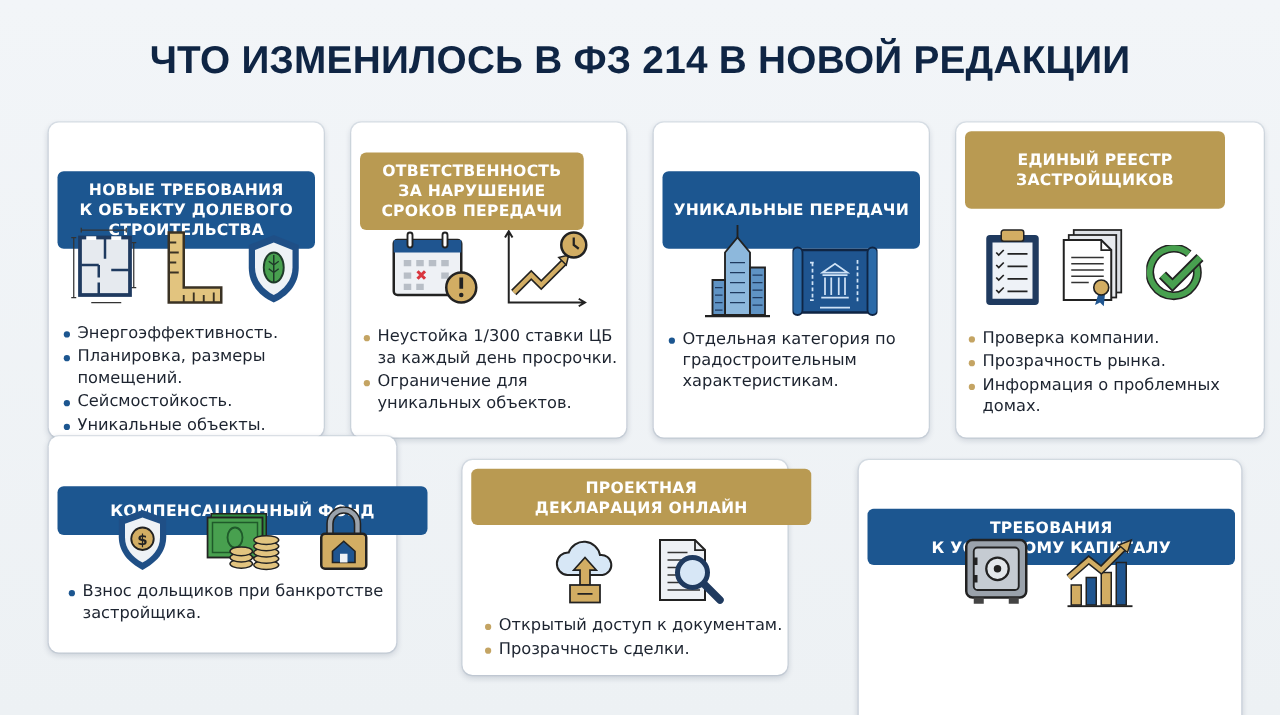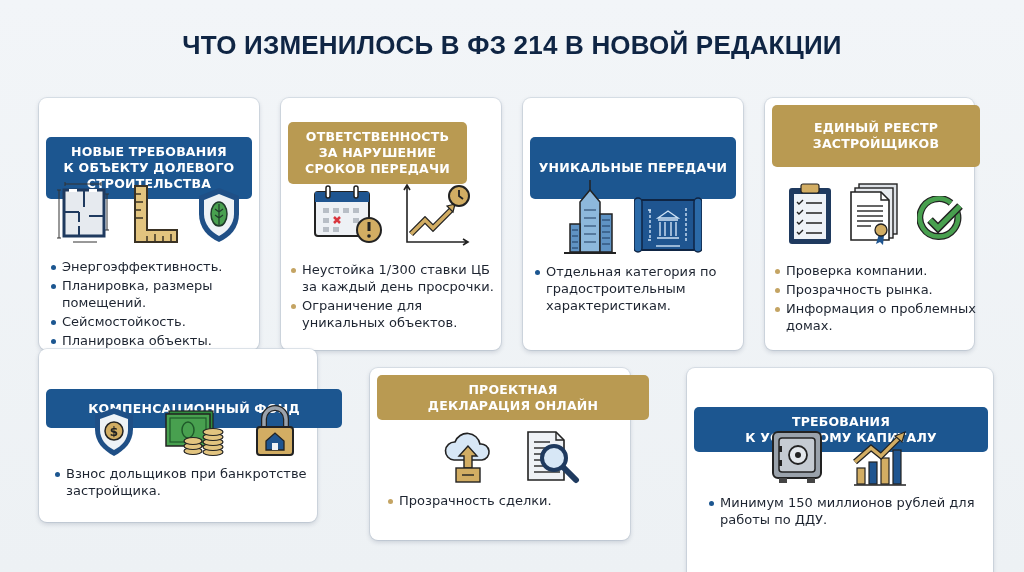--- a/index.html
+++ b/index.html
@@ -5,21 +5,21 @@
   * { box-sizing: border-box; margin: 0; padding: 0; }
   html, body { width: 1024px; height: 572px; overflow: hidden; }
   body {
     background: linear-gradient(180deg, #f2f5f8 0%, #edf1f4 100%);
     font-family: "DejaVu Sans", "Liberation Sans", sans-serif;
     color: #1d2430;
     position: relative;
   }
   .title {
     position: absolute; left: 0; top: 30px; width: 1024px;
-    text-align: center; font-weight: bold; font-size: 26px;
+    text-align: center; font-weight: bold; font-size: 31px;
     color: #0f2544; letter-spacing: 0.2px;
     font-family: "Liberation Sans", "DejaVu Sans", sans-serif;
   }
   .card {
     position: absolute; background: #fff; border-radius: 8px;
     box-shadow: 0 2px 5px rgba(20,40,70,0.18), 0 0 0 1px rgba(200,210,220,0.5);
   }
   .band {
     position: absolute; border-radius: 5px; color: #fff;
     font-weight: bold; text-align: center; display: flex;
@@ -64,21 +64,21 @@
       <path d="M24 2L44 10v18c0 14-9 23-20 28C13 51 4 42 4 28V10z" fill="#1f4f86"></path>
       <path d="M24 8L39 14v14c0 10-7 18-15 22C16 46 9 38 9 28V14z" fill="#eef2f6"></path>
       <ellipse cx="24" cy="28" rx="8" ry="12" fill="#48a04f" stroke="#1f3a2a" stroke-width="1.5"></ellipse>
       <path d="M24 18v22M24 26l-4-3M24 26l4-3M24 32l-4-3M24 32l4-3" stroke="#1f3a2a" stroke-width="1.2"></path>
     </svg>
   </div>
   <ul class="bul b-blue" style="left:10px;top:160px;width:205px;">
     <li>Энергоэффективность.</li>
     <li>Планировка, размеры помещений.</li>
     <li>Сейсмостойкость.</li>
-    <li>Планировка объекты.</li>
+    <li>Уникальные объекты.</li>
   </ul>
 </div>
 
 <div class="card" style="left:281px;top:98px;width:220px;height:252px;">
   <div class="band gold" style="left:7px;top:24px;width:179px;height:62px;">ОТВЕТСТВЕННОСТЬ
 ЗА НАРУШЕНИЕ
 СРОКОВ ПЕРЕДАЧИ</div>
   <div class="icons" style="left:0;top:86px;width:220px;height:62px;gap:20px;">
     <svg class="icon" width="72" height="62" viewBox="0 0 72 62">
       <rect x="4" y="8" width="54" height="44" rx="3" fill="#eef1f5" stroke="#222" stroke-width="2"></rect>
@@ -137,21 +137,21 @@
         <path d="M16 14v30M14 14h4M14 44h4M52 12v34" stroke-dasharray="3 2"></path>
         <path d="M22 50h24"></path>
       </g>
     </svg>
   </div>
   <ul class="bul b-blue" style="left:10px;top:165px;width:205px;">
     <li>Отдельная категория по градостроительным характеристикам.</li>
   </ul>
 </div>
 
-<div class="card" style="left:765px;top:98px;width:209px;height:252px;">
+<div class="card" style="left:765px;top:98px;width:246px;height:252px;">
   <div class="band gold" style="left:7px;top:7px;width:208px;height:62px;">ЕДИНЫЙ РЕЕСТР
 ЗАСТРОЙЩИКОВ</div>
   <div class="icons" style="left:0;top:84px;width:222px;height:64px;gap:16px;">
     <svg class="icon" width="46" height="64" viewBox="0 0 46 64">
       <rect x="2" y="6" width="42" height="56" rx="3" fill="#1f3a5f"></rect>
       <rect x="7" y="12" width="32" height="45" fill="#eef2f7"></rect>
       <rect x="14" y="2" width="18" height="9" rx="2" fill="#d2ad63" stroke="#222" stroke-width="1.2"></rect>
       <g stroke="#222" stroke-width="1.4" fill="none">
           <path d="M10 20l2 2 4-4M19 21h16M10 30l2 2 4-4M19 31h16M10 40l2 2 4-4M19 41h16M10 50l2 2 4-4M19 51h16"></path>
         </g>
@@ -233,20 +233,21 @@
       <path d="M2 2h28l8 8v40H2z" fill="#eef1f5" stroke="#222" stroke-width="1.6"></path>
       <path d="M30 2v8h8" fill="none" stroke="#222" stroke-width="1.4"></path>
       <g stroke="#333" stroke-width="1.3">
           <path d="M8 12h16M8 18h12M8 24h10M8 30h10M8 36h12M8 42h26"></path>
         </g>
       <path d="M36 36l14 14" stroke="#1f3a5f" stroke-width="6" stroke-linecap="round"></path>
       <circle cx="28" cy="28" r="12" fill="#d7e7f6" stroke="#1f3a5f" stroke-width="4"></circle>
     </svg>
   </div>
   <ul class="bul b-gold" style="left:16px;top:124px;width:265px;">
+    <li>Открытый доступ к документам.</li>
     <li>Прозрачность сделки.</li>
   </ul>
 </div>
 
 <div class="card" style="left:687px;top:368px;width:306px;height:220px;">
   <div class="band blue" style="left:7px;top:7px;width:294px;height:45px;">ТРЕБОВАНИЯ
 К УСТАВНОМУ КАПИТАЛУ</div>
   <div class="icons" style="left:0;top:62px;width:306px;height:56px;gap:30px;">
     <svg class="icon" width="52" height="56" viewBox="0 0 52 56">
       <rect x="2" y="2" width="48" height="46" rx="5" fill="#9aa2ab" stroke="#222" stroke-width="2"></rect>
@@ -262,16 +263,13 @@
       <rect x="4" y="38" width="8" height="16" fill="#d2ad63" stroke="#222" stroke-width="1.2"></rect>
       <rect x="16" y="32" width="8" height="22" fill="#1f5590" stroke="#222" stroke-width="1.2"></rect>
       <rect x="28" y="28" width="8" height="26" fill="#d2ad63" stroke="#222" stroke-width="1.2"></rect>
       <rect x="40" y="20" width="8" height="34" fill="#1f5590" stroke="#222" stroke-width="1.2"></rect>
       <path d="M1 55h52" stroke="#222" stroke-width="1.6"></path>
       <path d="M2 32l16-14 10 8 18-18" stroke="#222" stroke-width="6" fill="none"></path>
       <path d="M2 32l16-14 10 8 18-18" stroke="#d2ad63" stroke-width="3.5" fill="none"></path>
       <path d="M42 6l10-4-3 10z" fill="#d2ad63" stroke="#222" stroke-width="1.2"></path>
     </svg>
   </div>
-  <ul class="bul b-blue" style="left:20px;top:126px;width:282px;">
-    <li>Минимум 150 миллионов рублей для работы по ДДУ.</li>
-  </ul>
 </div>
 
 </body></html>

